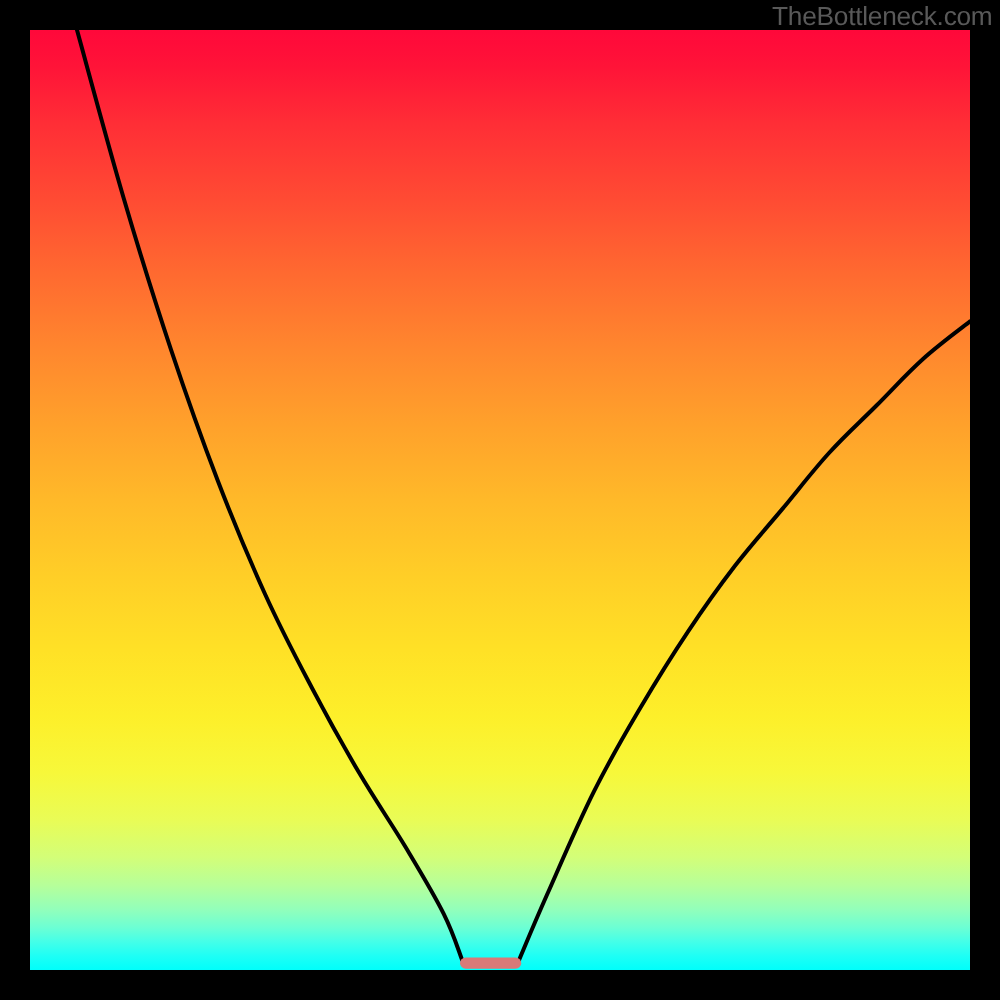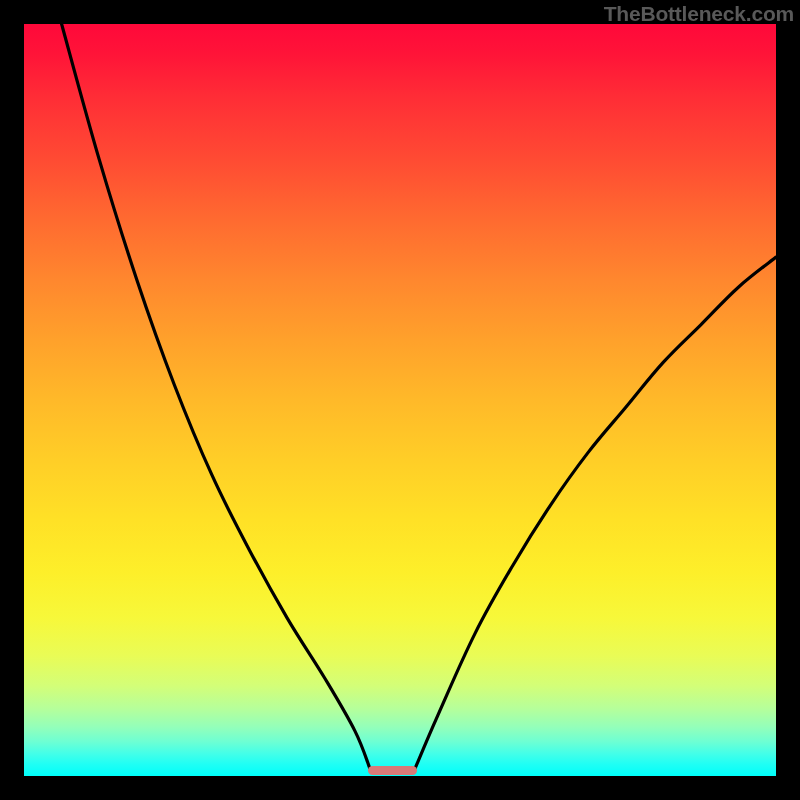--- a/index.html
+++ b/index.html
@@ -52,21 +52,21 @@
       #1efff5 98.5%,
       #00fffb 100%
     );
   }
   .watermark {
     position: absolute;
     top: 2px;
     right: 6px;
     color: #595959;
     font-size: 21px;
-    font-weight: 700;
+    font-weight: 400;
     letter-spacing: -0.2px;
     user-select: none;
   }
   svg.curves {
     position: absolute;
     inset: 0;
   }
   .marker {
     position: absolute;
     background: #d97a78;

